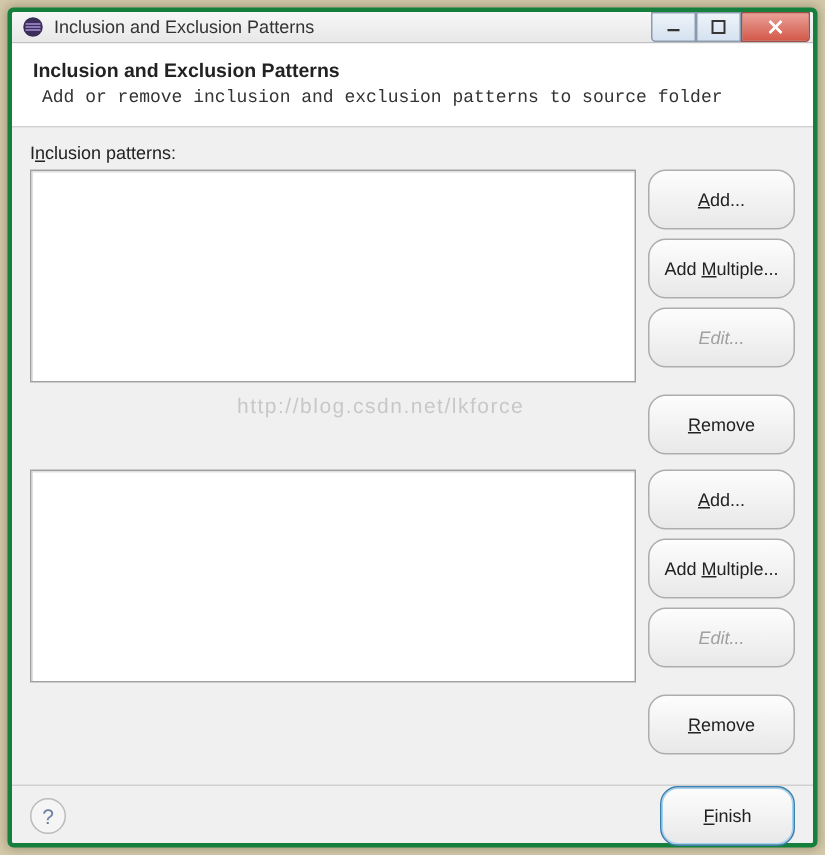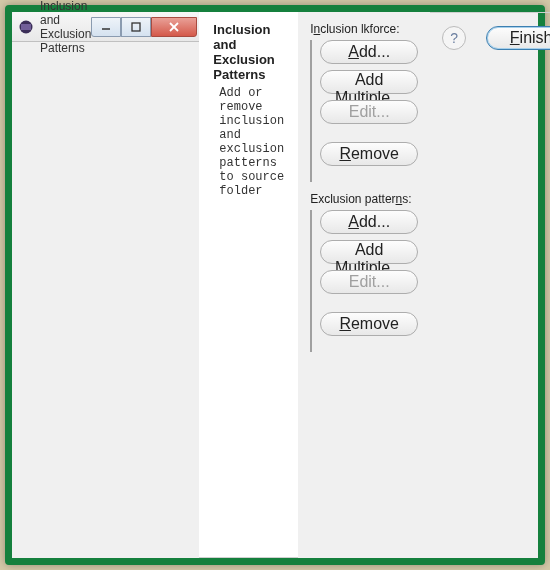--- a/index.html
+++ b/index.html
@@ -8,24 +8,24 @@
       background: #d4c9a8;
       font-family: "Segoe UI", Tahoma, sans-serif;
       font-size: 12px;
       overflow: hidden;
     }
     .window {
       position: absolute;
       left: 5px; top: 5px;
       width: 540px; height: 560px;
       background: #f0f0f0;
-      border: 7px solid #15803d;
+      border: 3px solid #15803d;
       border-radius: 4px;
       box-shadow: 0 0 8px rgba(0,0,0,0.3);
-      display: flex; flex-direction: row;
+      display: flex; flex-direction: column;
     }
     .titlebar {
       height: 30px;
       background: linear-gradient(#f7f7f7, #e8e8e8);
       border-bottom: 1px solid #c0c0c0;
       display: flex; align-items: center;
       padding: 0 2px 0 6px;
       border-radius: 3px 3px 0 0;
     }
     .title-icon {
@@ -71,32 +71,33 @@
     .section-row { display: flex; gap: 8px; }
     .listbox {
       flex: 1;
       height: 142px;
       background: #fff;
       border: 1px solid #a0a0a0;
       box-shadow: inset 1px 1px 0 #e0e0e0;
     }
     .btn-col { display: flex; flex-direction: column; gap: 6px; width: 98px; }
     .btn {
-      height: 24px;
+      height: 40px;
       border: 1px solid #adadad;
       background: linear-gradient(#fdfdfd, #e8e8e8);
-      font-size: 16px;
+      font-size: 12px;
       color: #222;
       cursor: pointer;
       border-radius: 12px;
     }
     .btn .u { text-decoration: underline; }
     .btn:disabled, .btn[aria-disabled="true"] {
       color: #a0a0a0;
       cursor: default;
+      font-style: italic;
     }
     .btn.remove-gap { margin-top: 12px; text-align: center; }
     .watermark {
       position: absolute;
       left: 150px; top: 177px;
       color: #c8c8c8;
       font-size: 14px;
       letter-spacing: 1px;
       pointer-events: none;
       font-family: Arial, sans-serif;
@@ -158,35 +159,35 @@
   </div>
 
   <div class="header-panel">
     <div class="header-title">Inclusion and Exclusion Patterns</div>
     <div class="header-subtitle">Add or remove inclusion and exclusion patterns to source folder</div>
   </div>
 
   <div class="content">
 
     <div class="section">
-      <div class="section-label"><span>I</span><span class="u">n</span><span>clusion lkforce:</span></div>
+      <div class="section-label"><span>I</span><span class="u">n</span><span>clusion patterns:</span></div>
       <div class="section-row">
         <div class="listbox"></div>
         <div class="btn-col">
           <button class="btn"><span class="u">A</span>dd...</button>
           <button class="btn">Add <span class="u">M</span>ultiple...</button>
           <button class="btn" aria-disabled="true">Edit...</button>
           <button class="btn remove-gap"><span class="u">R</span>emove</button>
         </div>
       </div>
     </div>
 
+    <div class="watermark">http://blog.csdn.net/lkforce</div>
 
     <div class="section">
-      <div class="section-label"><span>Exclusion patter</span><span class="u">n</span><span>s:</span></div>
       <div class="section-row">
         <div class="listbox"></div>
         <div class="btn-col">
           <button class="btn"><span class="u">A</span>dd...</button>
           <button class="btn">Add <span class="u">M</span>ultiple...</button>
           <button class="btn" aria-disabled="true">Edit...</button>
           <button class="btn remove-gap"><span class="u">R</span>emove</button>
         </div>
       </div>
     </div>

